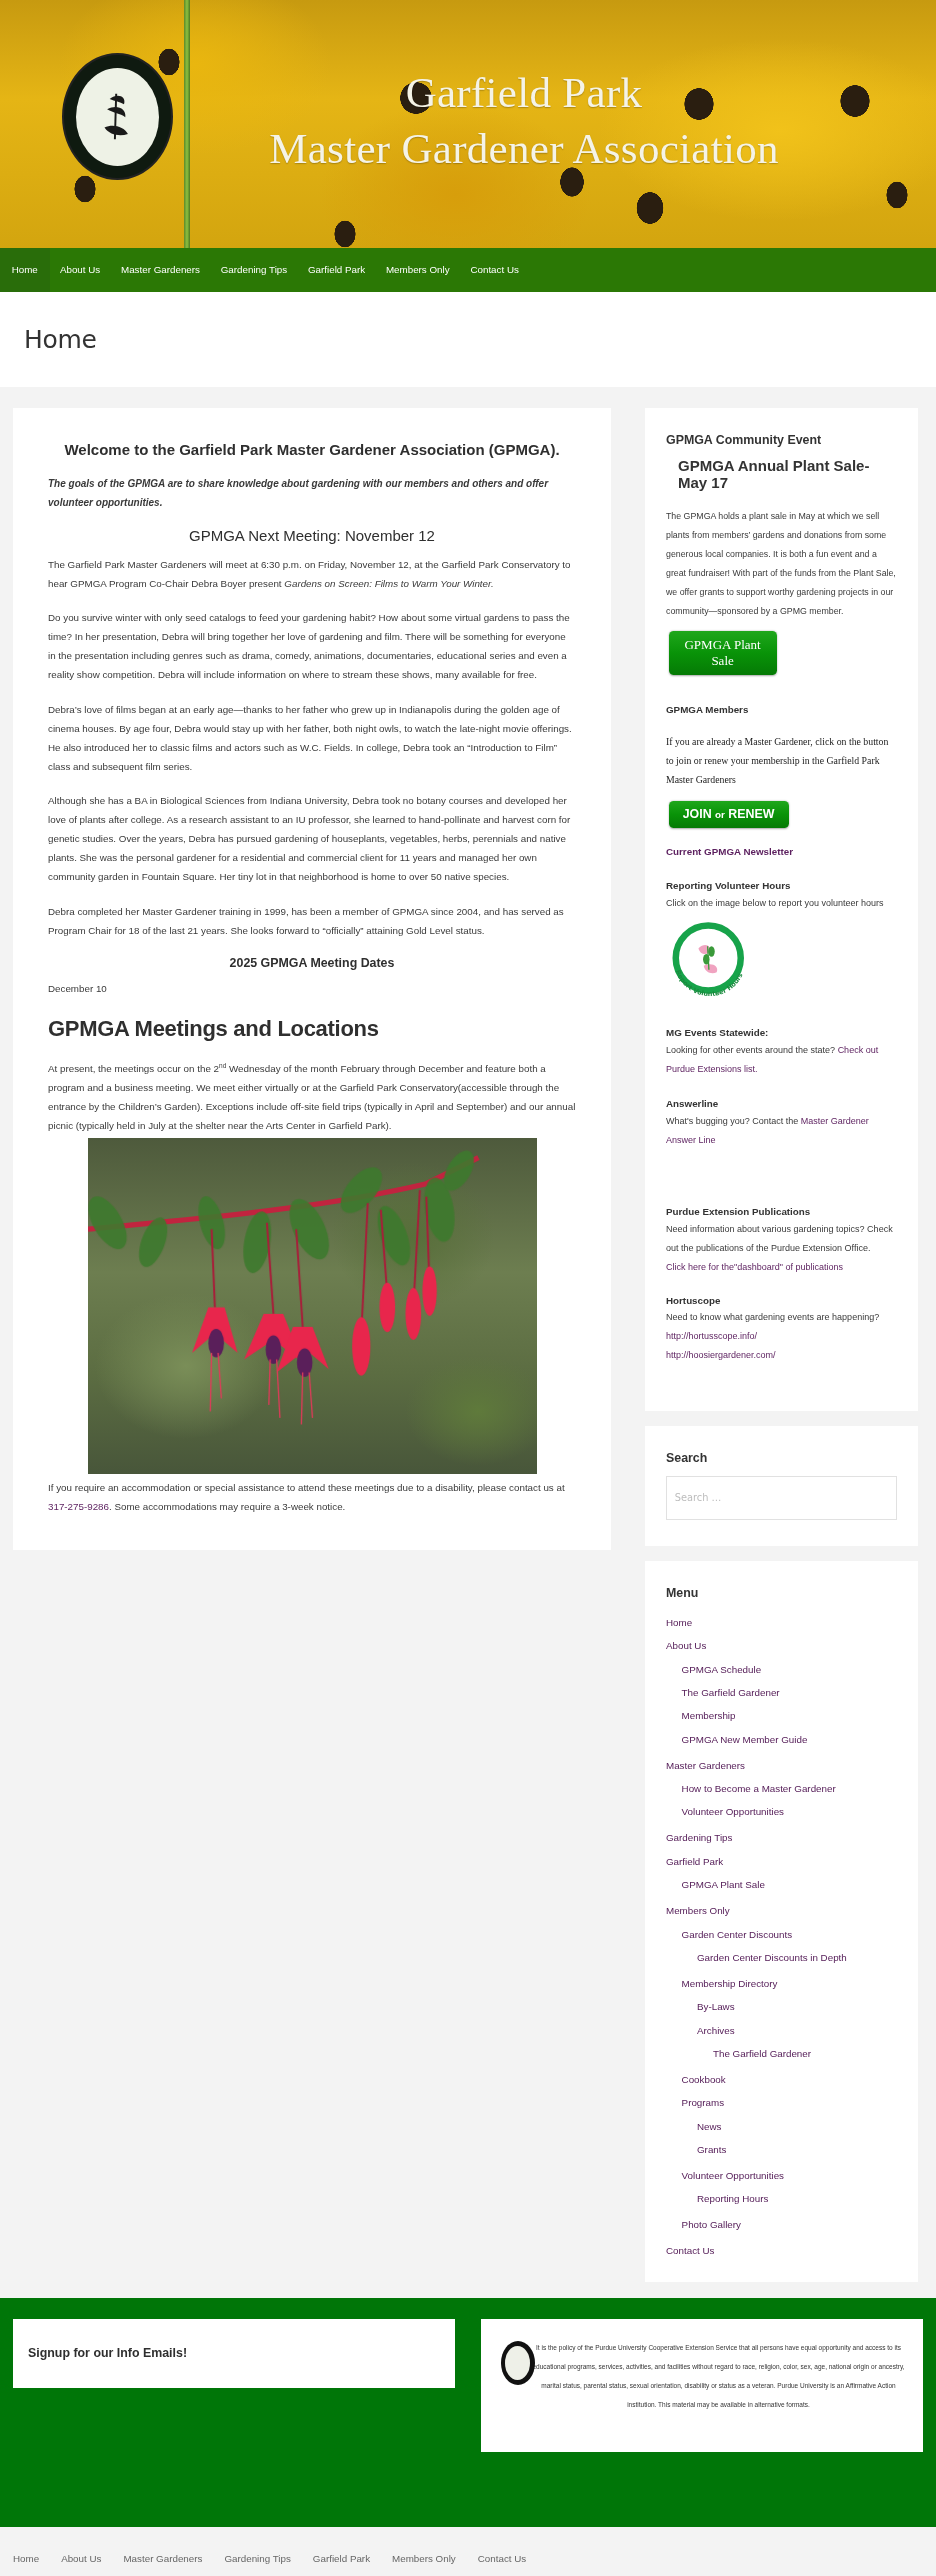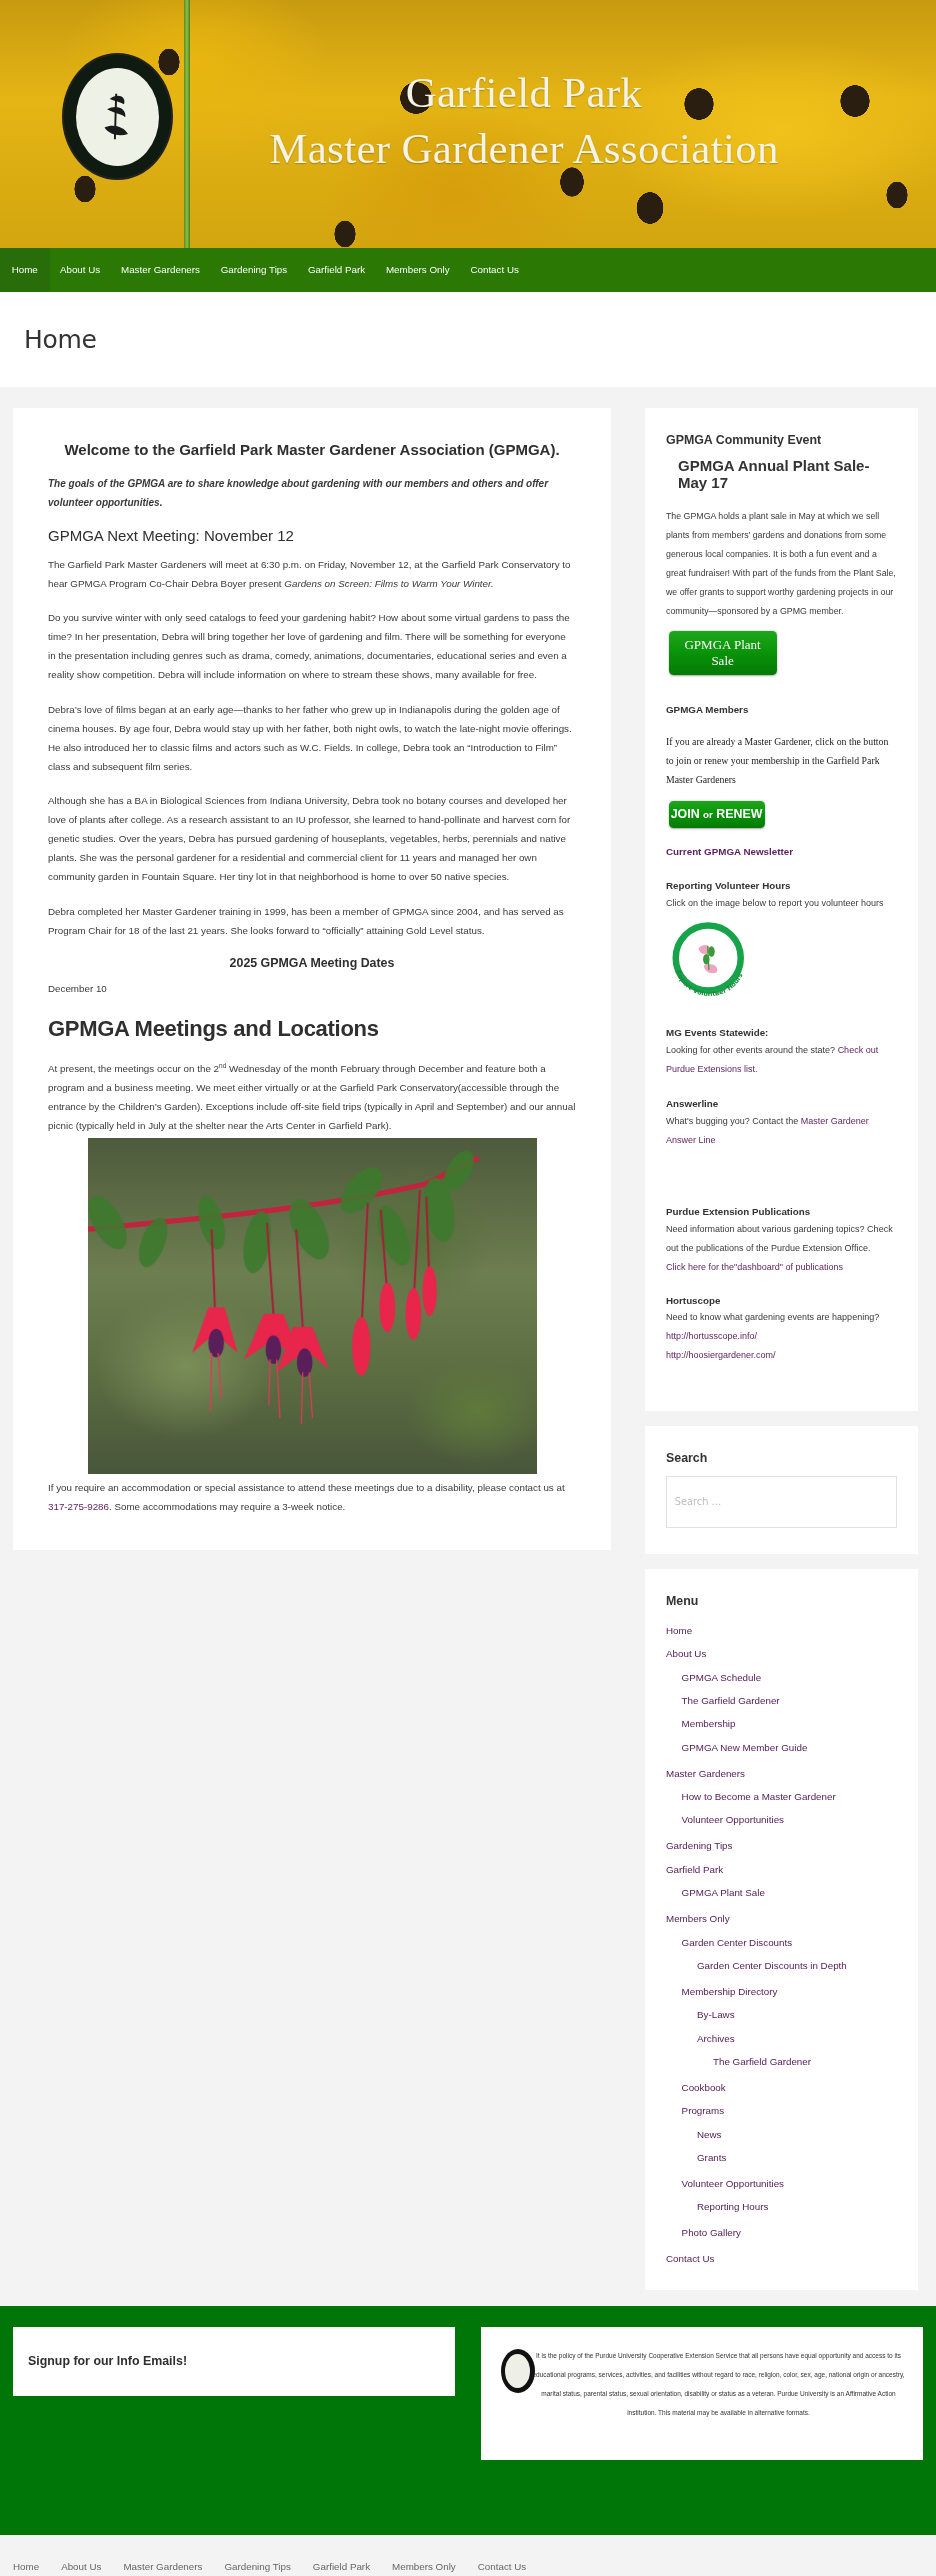--- a/index.html
+++ b/index.html
@@ -44,21 +44,21 @@
 
     
     .layout { display: flex; padding: 21px 13px 0 13px; gap: 34px; align-items: flex-start; }
     .main { width: 598px; background: #fff; padding: 33px 35px 34px 35px; }
     .sidebar { width: 273px; }
     .widget { background: #fff; padding: 25px 21px 26px 21px; margin-bottom: 15.6px; }
 
     .main h2.welcome { text-align: center; font-size: 15px; font-weight: bold; color: #2f2f2f; margin-bottom: 15.6px; }
     .main p { font-size: 9.8px; line-height: 19px; color: #3a3a3a; margin-bottom: 15.6px; }
     .main p.goals { font-style: italic; font-weight: bold; font-size: 10px; }
-    .main h3.center { text-align: left; font-size: 15px; color: #2f2f2f; font-weight: normal; margin: 1.3px 0 10.4px; }
+    .main h3.center { text-align: center; font-size: 15px; color: #2f2f2f; font-weight: normal; margin: 1.3px 0 10.4px; }
     .main h4.center { text-align: center; font-size: 12.4px; color: #2f2f2f; font-weight: bold; margin: 5.2px 0 9px; }
     .main h2.section { font-size: 22px; font-weight: bold; color: #2f2f2f; margin: 18px 0 14.3px; letter-spacing: -0.3px; }
     .main .date { margin-bottom: 9px; }
     .main sup { font-size: 6.5px; }
     .photo { margin: -13px auto 0; width: 449px; height: 336px; position: relative; overflow: hidden;
       background:
         radial-gradient(ellipse 104px 78px at 390px 273px, #5f7a3b 0, transparent 70%),
         radial-gradient(ellipse 130px 104px at 98px 228px, #7a8e58 0, transparent 70%),
         radial-gradient(ellipse 117px 104px at 325px 98px, #586f3a 0, transparent 70%),
         linear-gradient(180deg, #4e5a3c 0%, #6d7e50 40%, #5c6d42 70%, #48563a 100%); }
@@ -66,25 +66,25 @@
     .main p.after-photo { margin-top: 3.9px; margin-bottom: 0; }
 
     
     .widget h3 { font-size: 12.4px; font-weight: bold; color: #333; margin-bottom: 10.4px; }
     .widget h4 { font-size: 9.8px; font-weight: bold; color: #333; margin-bottom: 2.6px; }
     .widget p { font-size: 9px; line-height: 19px; color: #3a3a3a; }
     .widget .serif-p { font-family: "Liberation Serif", "DejaVu Serif", serif; font-size: 9.8px; line-height: 19px; color: #222; }
     .btn-green { display: inline-block; background: linear-gradient(180deg, #1fa71c 0%, #099308 50%, #057a05 100%);
       border-radius: 4.6px; box-shadow: 0 0.7px 2px rgba(0,0,0,0.35); color: #fff; }
     .btn-plant { font-family: "Liberation Serif", serif; font-size: 13px; padding: 5.9px 3.9px; width: 108px; text-align: center; margin: 10.4px 0 0 2.6px; }
-    .btn-join { font-family: "Liberation Sans", sans-serif; font-weight: bold; font-size: 12.4px; padding: 6.5px 0; width: 96px; text-align: center; margin: 11.7px 0 18px 2.6px; }
+    .btn-join { font-family: "Liberation Sans", sans-serif; font-weight: bold; font-size: 12.4px; padding: 6.5px 0; width: 120px; text-align: center; margin: 11.7px 0 18px 2.6px; }
     .btn-join small { font-size: 9.8px; }
     .vol-badge { width: 91px; height: 91px; margin: 6.5px 0 17px 0; position: relative; }
     .widget a.link-strong { font-weight: bold; font-size: 9.8px; }
-    .search-input { width: 100%; height: 52px; border: 0.7px solid #e1e1e1; padding: 0 7.8px; font-size: 9.8px; font-family: "DejaVu Sans", sans-serif; color: #999; background: #fff; }
+    .search-input { width: 100%; height: 44px; border: 0.7px solid #e1e1e1; padding: 0 7.8px; font-size: 9.8px; font-family: "DejaVu Sans", sans-serif; color: #999; background: #fff; }
     .search-input::placeholder { color: #bdbdbd; }
 
     .menu-list { list-style: none; }
     .menu-list li { font-size: 9.8px; line-height: 13px; }
     .menu-list a { color: #57205a; display: block; padding: 5.2px 0; }
     .menu-list .l1 { padding-left: 15.6px; }
     .menu-list .l2 { padding-left: 31px; }
     .menu-list .l3 { padding-left: 47px; }
     .menu-list .gap { margin-top: 2.6px; }
 

